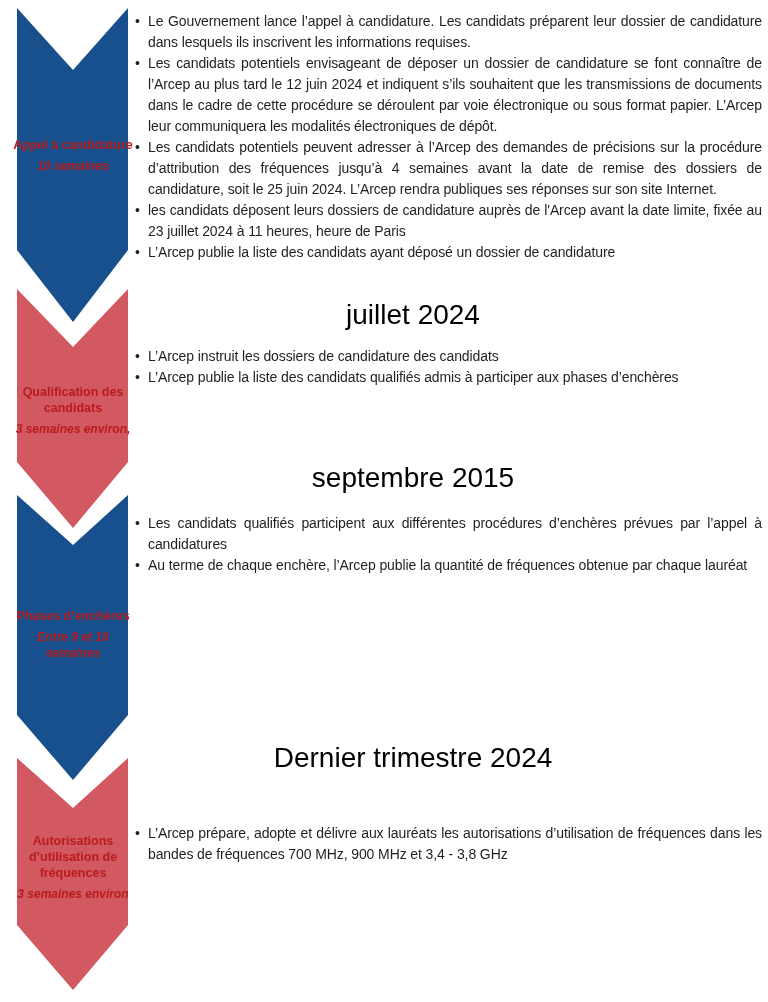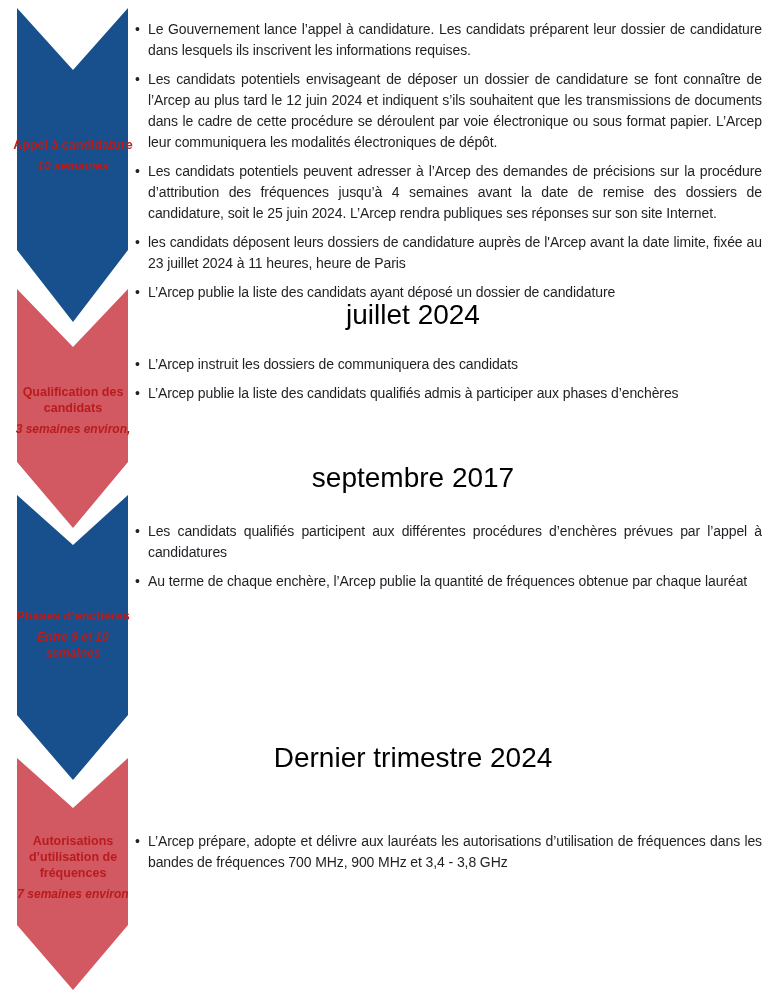--- a/index.html
+++ b/index.html
@@ -39,21 +39,20 @@
     left: 134px;
     width: 628px;
     font-size: 14px;
     line-height: 21px;
     letter-spacing: -0.1px;
   }
   .bullet {
     position: relative;
     padding-left: 14px;
     text-align: justify;
-    margin-top: 8px;
   }
   .bullet::before {
     content: "\2022";
     position: absolute;
     left: 1px;
     top: 0;
   }
 
   .month-heading {
     position: absolute;
@@ -101,39 +100,39 @@
     <div class="stage-duration">3 semaines environ,</div>
   </div>
 
   <div class="stage-label" id="stage-label-3">
     <div class="stage-title">Phases d’enchères</div>
     <div class="stage-duration">Entre 9 et 10 semaines</div>
   </div>
 
   <div class="stage-label" id="stage-label-4">
     <div class="stage-title">Autorisations d’utilisation de fréquences</div>
-    <div class="stage-duration">7 semaines environ</div>
+    <div class="stage-duration">3 semaines environ</div>
   </div>
 
   <div class="bullets" id="bullets-1">
     <div class="bullet">Le Gouvernement lance l’appel à candidature. Les candidats préparent leur dossier de candidature dans lesquels ils inscrivent les informations requises.</div>
     <div class="bullet">Les candidats potentiels envisageant de déposer un dossier de candidature se font connaître de l’Arcep au plus tard le 12 juin 2024 et indiquent s’ils souhaitent que les transmissions de documents dans le cadre de cette procédure se déroulent par voie électronique ou sous format papier. L’Arcep leur communiquera les modalités électroniques de dépôt.</div>
     <div class="bullet">Les candidats potentiels peuvent adresser à l’Arcep des demandes de précisions sur la procédure d’attribution des fréquences jusqu’à 4 semaines avant la date de remise des dossiers de candidature, soit le 25 juin 2024. L’Arcep rendra publiques ses réponses sur son site Internet.</div>
     <div class="bullet">les candidats déposent leurs dossiers de candidature auprès de l'Arcep avant la date limite, fixée au 23 juillet 2024 à 11 heures, heure de Paris</div>
     <div class="bullet">L’Arcep publie la liste des candidats ayant déposé un dossier de candidature</div>
   </div>
 
   <div class="month-heading" id="heading-1">juillet 2024</div>
 
   <div class="bullets" id="bullets-2">
-    <div class="bullet">L’Arcep instruit les dossiers de communiquera des candidats</div>
+    <div class="bullet">L’Arcep instruit les dossiers de candidature des candidats</div>
     <div class="bullet">L’Arcep publie la liste des candidats qualifiés admis à participer aux phases d’enchères</div>
   </div>
 
-  <div class="month-heading" id="heading-2">septembre 2017</div>
+  <div class="month-heading" id="heading-2">septembre 2015</div>
 
   <div class="bullets" id="bullets-3">
     <div class="bullet">Les candidats qualifiés participent aux différentes procédures d’enchères prévues par l’appel à candidatures</div>
     <div class="bullet">Au terme de chaque enchère, l’Arcep publie la quantité de fréquences obtenue par chaque lauréat</div>
   </div>
 
   <div class="month-heading" id="heading-3">Dernier trimestre 2024</div>
 
   <div class="bullets" id="bullets-4">
     <div class="bullet">L’Arcep prépare, adopte et délivre aux lauréats les autorisations d’utilisation de fréquences dans les bandes de fréquences 700 MHz, 900 MHz et 3,4 - 3,8 GHz</div>

